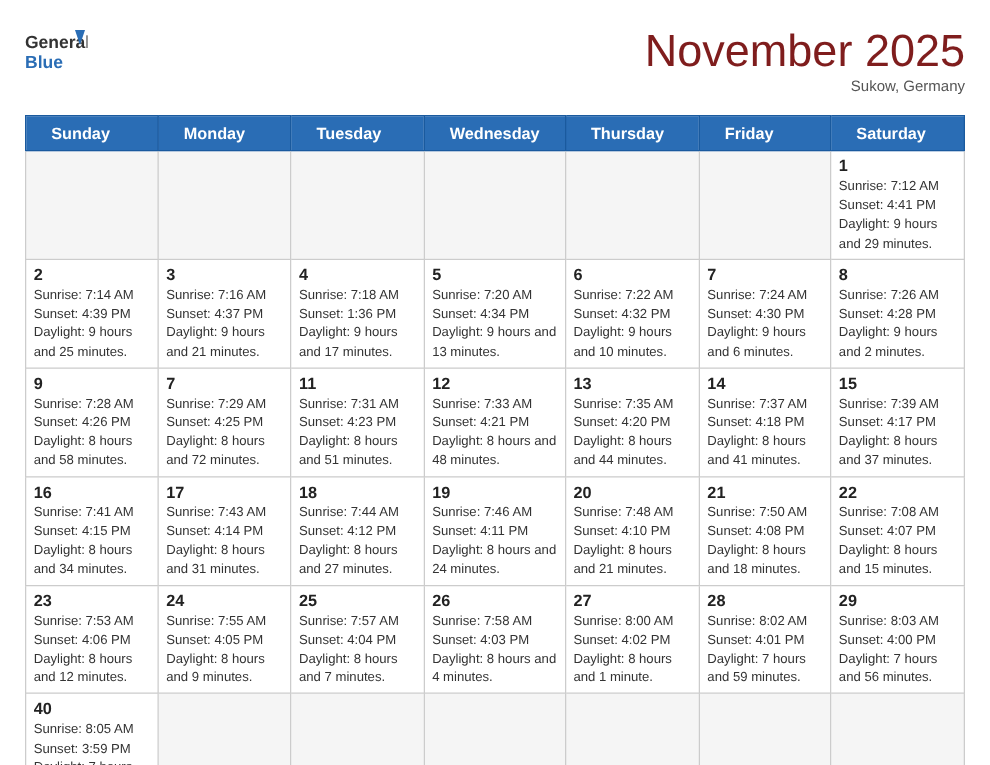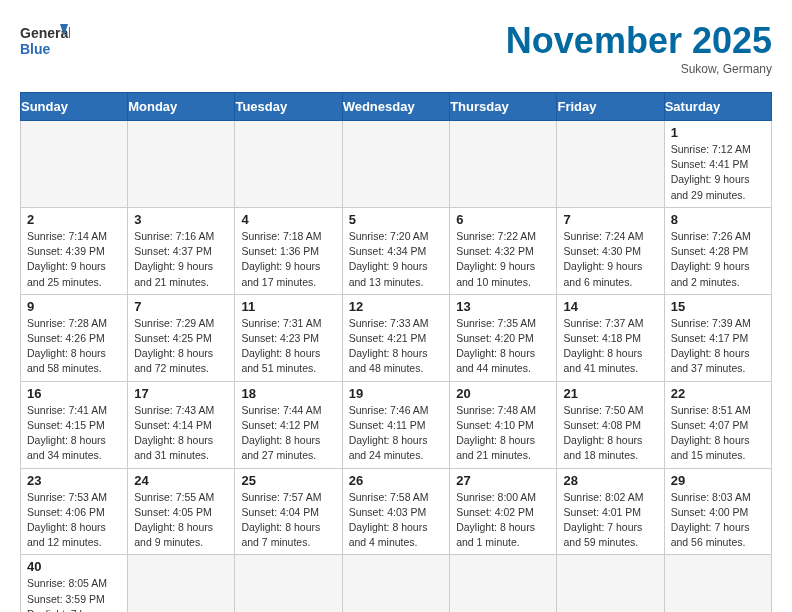--- a/index.html
+++ b/index.html
@@ -19,37 +19,37 @@
     .logo {
       display: flex;
       align-items: center;
       gap: 6px;
     }
     .title-block {
       text-align: right;
     }
     .month-year {
       font-size: 36px;
-      font-weight: bold;
-      color: #0369a1;
+      font-weight: normal;
+      color: #7f1d1d;
     }
     .location {
       font-size: 12px;
       color: #555;
     }
     .calendar {
       width: 100%;
       border-collapse: collapse;
       border: 1px solid #ccc;
     }
     .calendar th {
       background-color: #2a6db5;
       color: #fff;
       text-align: left;
-      padding: 6px 0;
+      padding: 6px 20px;
       font-size: 13px;
       border: 1px solid #1a5a9e;
     }
     .calendar td {
       vertical-align: top;
       border: 1px solid #ccc;
       padding: 4px 6px;
       font-size: 10.5px;
       color: #333;
       background: #fff;
@@ -208,21 +208,21 @@
       <td>
         <span class="day-number">20</span>
         <div class="day-info">Sunrise: <span>7:48 AM</span><br>Sunset: <span>4:10 PM</span><br>Daylight: <span>8 hours and 21 minutes.</span></div>
       </td>
       <td>
         <span class="day-number">21</span>
         <div class="day-info">Sunrise: <span>7:50 AM</span><br>Sunset: <span>4:08 PM</span><br>Daylight: <span>8 hours and 18 minutes.</span></div>
       </td>
       <td>
         <span class="day-number">22</span>
-        <div class="day-info">Sunrise: <span>8:51 AM</span><br>Sunset: <span>4:07 PM</span><br>Daylight: <span>8 hours and 15 minutes.</span></div>
+        <div class="day-info">Sunrise: <span>7:08 AM</span><br>Sunset: <span>4:07 PM</span><br>Daylight: <span>8 hours and 15 minutes.</span></div>
       </td>
     </tr>
 
     <tr>
       <td>
         <span class="day-number">23</span>
         <div class="day-info">Sunrise: <span>7:53 AM</span><br>Sunset: <span>4:06 PM</span><br>Daylight: <span>8 hours and 12 minutes.</span></div>
       </td>
       <td>
         <span class="day-number">24</span>

